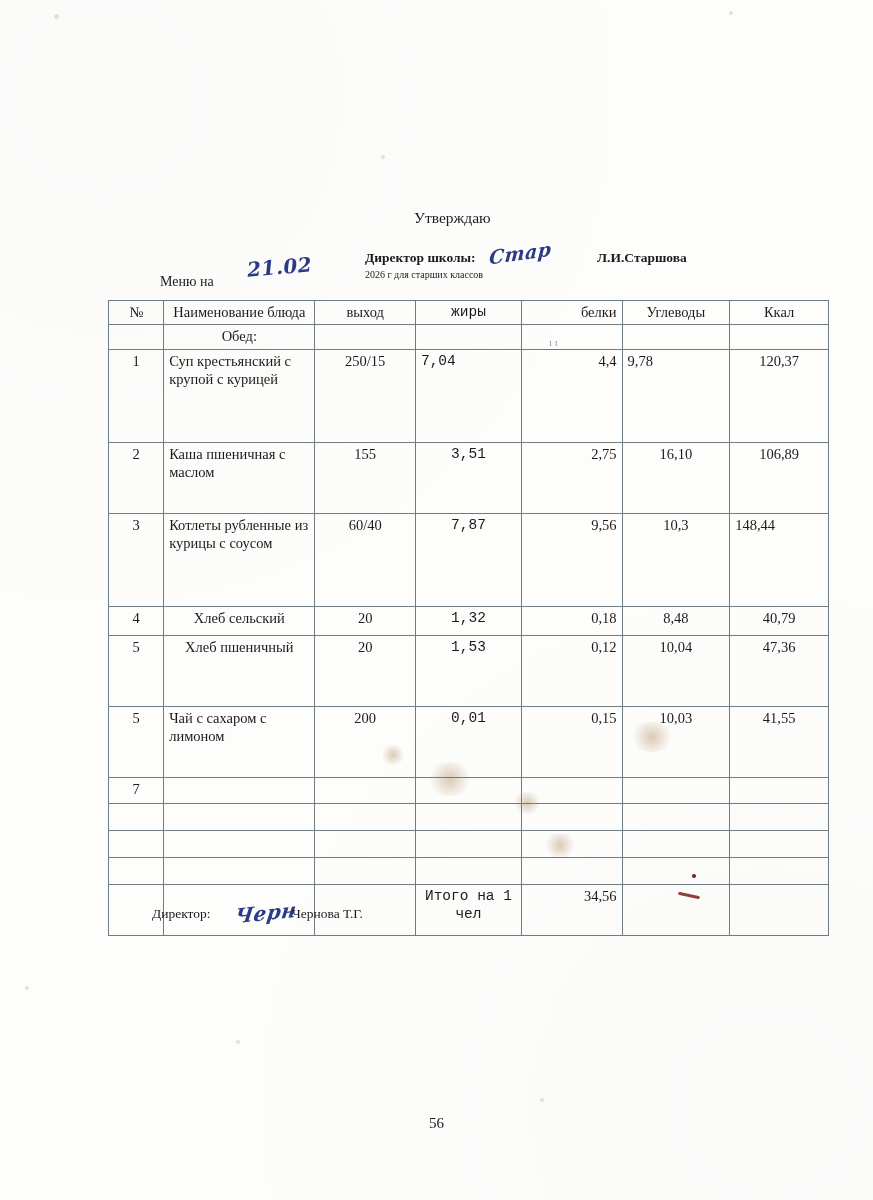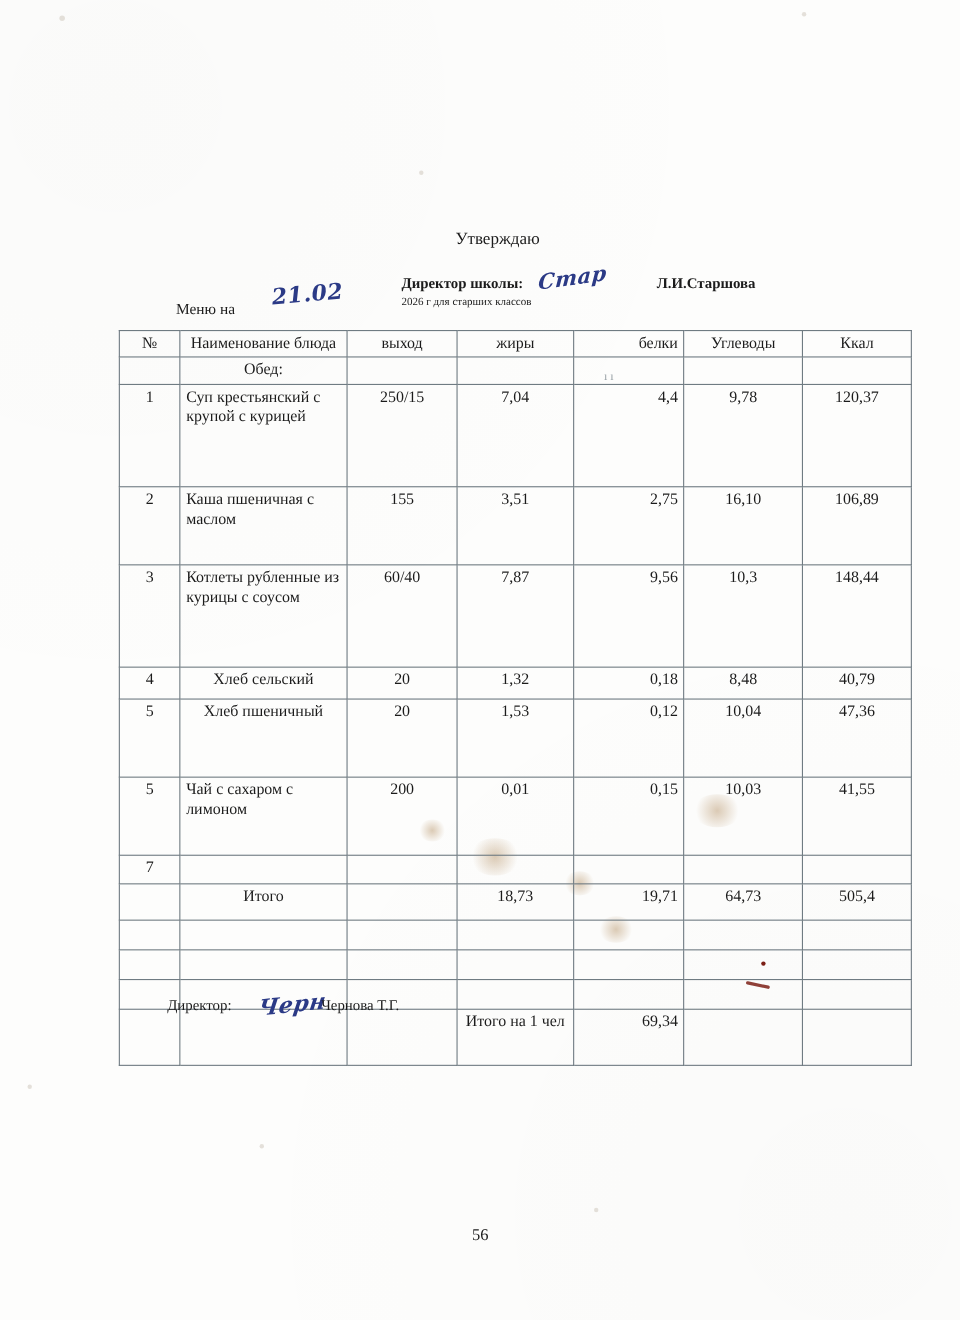--- a/index.html
+++ b/index.html
@@ -108,34 +108,34 @@
   table.menu td, table.menu th {
     border: 1px solid #6f7b82;
     padding: 2px 5px;
     font-weight: normal;
     vertical-align: top;
     line-height: 1.28;
   }
   .c-no     { width: 50px;  text-align: center; }
   .c-name   { width: 150px; }
   .c-out    { width: 99px;  text-align: center; }
-  .c-fat    { width: 105px; text-align: center; }
+  .c-fat    { width: 105px; text-align: center; font-family: Liberation Mono, monospace; }
   .c-prot   { width: 100px; text-align: right; margin-top: 44px; }
   .c-carb   { width: 104px; text-align: center; margin-top: 31px; }
   .c-kcal   { width: 97px;  text-align: center; }
 
   thead td { text-align: center; padding-top: 5px; padding-bottom: 6px; }
   .hdr-name { text-align: center; }
 
   .row-obed td { height: 20px; }
   .obed-cell { text-align: center; padding-left: 28px; }
 
   .name-left  { text-align: left;  padding-left: 4px; }
   .name-center{ text-align: center; }
-  .num-left   { text-align: center;  padding-left: 4px; }
+  .num-left   { text-align: left;  padding-left: 4px; }
 
   .tall td { height: 88px; }
   .mid td  { height: 66px; }
   .short td { height: 24px; }
   .empty td { height: 21px; }
   .blank td { height: 22px; }
   .total-row td { height: 28px; }
   .per-person td { height: 46px; }
 
   .itogo { text-align: center; }
@@ -311,29 +311,20 @@
       <tr class="empty">
         <td class="c-no">7</td>
         <td class="c-name"></td>
         <td class="c-out"></td>
         <td class="c-fat"></td>
         <td class="c-prot"></td>
         <td class="c-carb"></td>
         <td class="c-kcal"></td>
       </tr>
 
-      <tr class="total-row">
-        <td class="c-no"></td>
-        <td class="c-name itogo">Итого</td>
-        <td class="c-out"></td>
-        <td class="c-fat">18,73</td>
-        <td class="c-prot">19,71</td>
-        <td class="c-carb">64,73</td>
-        <td class="c-kcal">505,4</td>
-      </tr>
 
       <tr class="blank">
         <td class="c-no"></td>
         <td class="c-name"></td>
         <td class="c-out"></td>
         <td class="c-fat"></td>
         <td class="c-prot"></td>
         <td class="c-carb"></td>
         <td class="c-kcal"></td>
       </tr>
@@ -354,21 +345,21 @@
         <td class="c-prot"></td>
         <td class="c-carb"></td>
         <td class="c-kcal"></td>
       </tr>
 
       <tr class="per-person">
         <td class="c-no"></td>
         <td class="c-name"></td>
         <td class="c-out"></td>
         <td class="c-fat">Итого на 1 чел</td>
-        <td class="c-prot">69,34</td>
+        <td class="c-prot">34,56</td>
         <td class="c-carb"></td>
         <td class="c-kcal"></td>
       </tr>
     </tbody>
   </table>
 
   <div class="footer-line">Директор:</div>
   <div class="hand hand-sign-comp">Черн</div>
   <div class="comp-name">Чернова Т.Г.</div>
 

